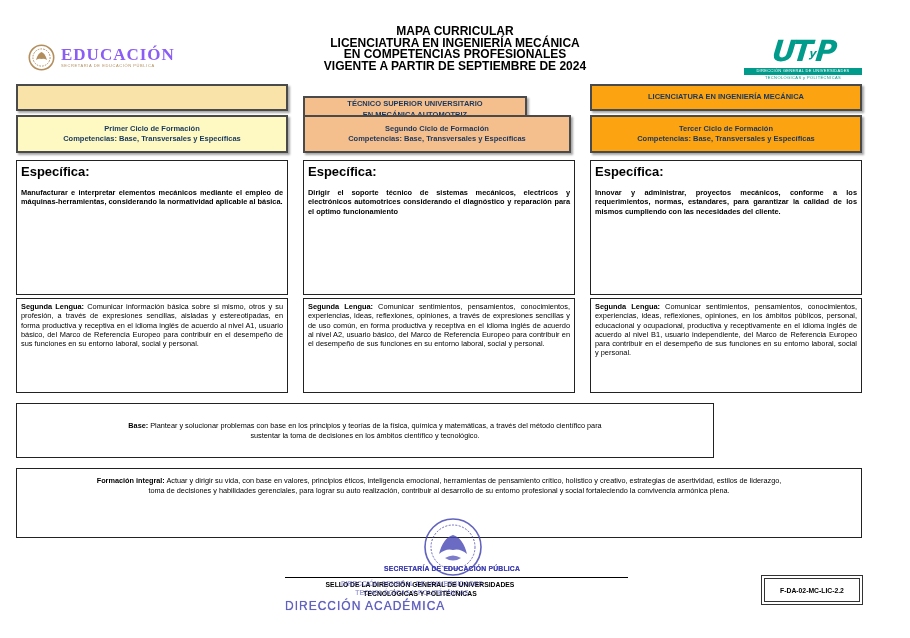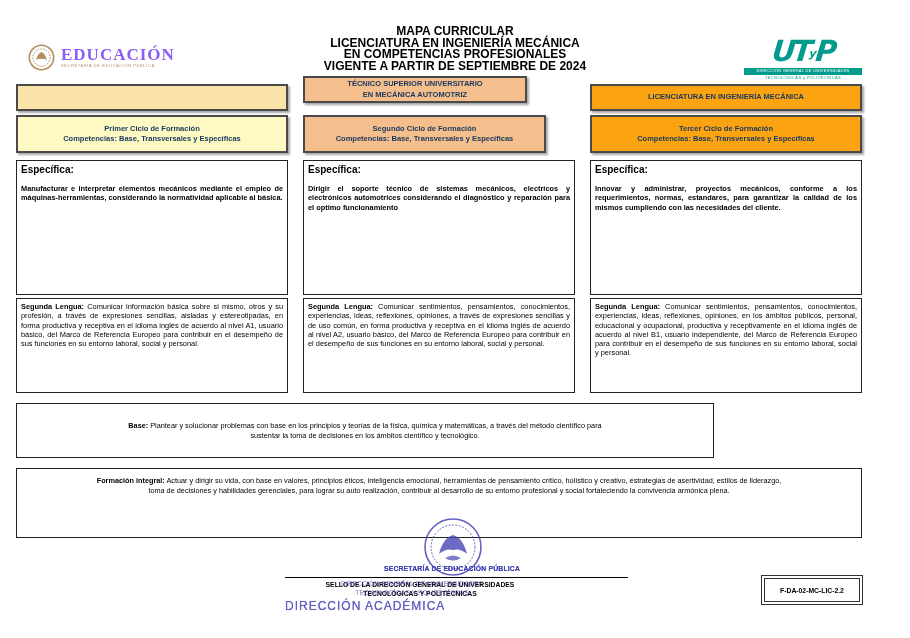--- a/index.html
+++ b/index.html
@@ -19,21 +19,21 @@
   .utp-y{font-size:11px;vertical-align:4px;letter-spacing:-1px;}
   .utp-sub1{margin-top:1px;background:#009b8b;color:#fff;font-size:4px;letter-spacing:.3px;padding:1px 2px;line-height:4.5px;}
   .utp-sub2{color:#009b8b;font-size:4px;letter-spacing:.4px;line-height:5px;}
 
   
   .cbox{box-sizing:border-box;border:2px solid #4a4a4a;box-shadow:2px 2px 2px rgba(0,0,0,.35);
         display:flex;flex-direction:column;align-items:center;justify-content:center;
         text-align:center;font-weight:bold;font-size:7.5px;line-height:10.5px;color:#17375e;}
   .wbox{box-sizing:border-box;border:1.5px solid #222;background:#fff;padding:3px 4px;}
   .par{font-size:7.4px;line-height:9.3px;text-align:justify;}
-  .lbl{font-size:10px;font-weight:bold;}
+  .lbl{font-size:13px;font-weight:bold;}
   .cpar{font-size:7.3px;line-height:9.5px;text-align:center;}
 
   
   .sigline{left:285px;top:577px;width:343px;border-top:1px solid #000;}
   .sello{left:270px;top:579.5px;width:300px;text-align:center;font-size:6.8px;font-weight:bold;line-height:9px;}
   .stamp{color:#4646b4;}
   .stamp-top{left:302px;top:565px;width:300px;text-align:center;font-size:6.8px;font-weight:bold;letter-spacing:.2px;text-shadow:0 0 .6px #4646b4;}
   .stamp-mid{left:262px;top:579px;width:300px;text-align:center;font-size:6.8px;font-weight:bold;line-height:9px;opacity:.5;}
   .stamp-bot{left:285px;top:599px;width:300px;text-align:left;font-size:12px;font-weight:normal;letter-spacing:1px;opacity:.85;text-shadow:0 0 .7px #4646b4;}
   .codebox{left:764px;top:578px;width:94px;height:22px;border:1px solid #333;outline:1.5px solid #333;outline-offset:2px;
@@ -63,33 +63,33 @@
     <div>VIGENTE A PARTIR DE SEPTIEMBRE DE 2024</div>
   </div>
 
   <div class="abs logo-utp">
     <div class="utp-letters"><span>U</span><span>T</span><span class="utp-y">y</span><span>P</span></div>
     <div class="utp-sub1">DIRECCIÓN GENERAL DE UNIVERSIDADES</div>
     <div class="utp-sub2">TECNOLÓGICAS y POLITÉCNICAS</div>
   </div>
 
   <div class="abs cbox" style="left:16px;top:84px;width:272px;height:27px;background:#FAE3A8;"></div>
-  <div class="abs cbox" style="left:303px;top:76px;width:224px;height:27px;background:#F5BE8D;">
+  <div class="abs cbox" style="left:303px;top:96px;width:224px;height:27px;background:#F5BE8D;">
     <div>TÉCNICO SUPERIOR UNIVERSITARIO</div>
     <div>EN MECÁNICA AUTOMOTRIZ</div>
   </div>
   <div class="abs cbox" style="left:590px;top:84px;width:272px;height:27px;background:#FCA312;">
     <div>LICENCIATURA EN INGENIERÍA MECÁNICA</div>
   </div>
 
   <div class="abs cbox" style="left:16px;top:115px;width:272px;height:38px;background:#fef9c3;">
     <div>Primer Ciclo de Formación</div>
     <div>Competencias: Base, Transversales y Específicas</div>
   </div>
-  <div class="abs cbox" style="left:303px;top:115px;width:243px;height:38px;background:#F5BE8D;">
+  <div class="abs cbox" style="left:303px;top:115px;width:268px;height:38px;background:#F5BE8D;">
     <div>Segundo Ciclo de Formación</div>
     <div>Competencias: Base, Transversales y Específicas</div>
   </div>
   <div class="abs cbox" style="left:590px;top:115px;width:272px;height:38px;background:#FCA312;">
     <div>Tercer Ciclo de Formación</div>
     <div>Competencias: Base, Transversales y Específicas</div>
   </div>
 
   <div class="abs wbox" style="left:16px;top:160px;width:272px;height:135px;">
     <div class="lbl">Específica:</div>

